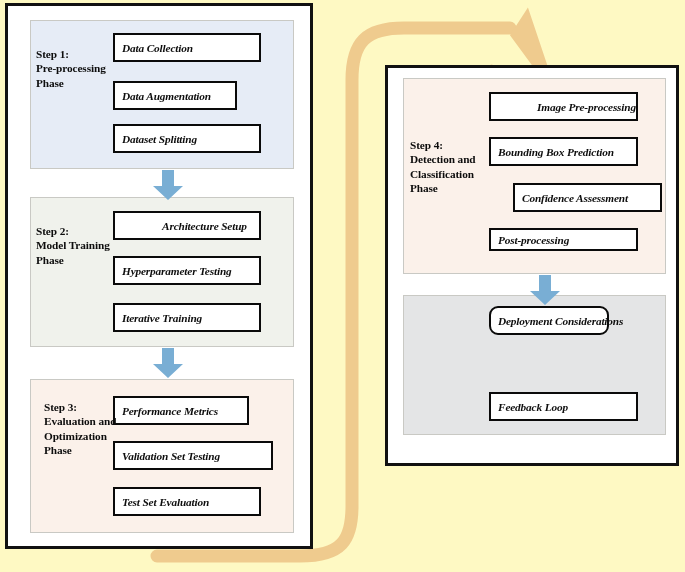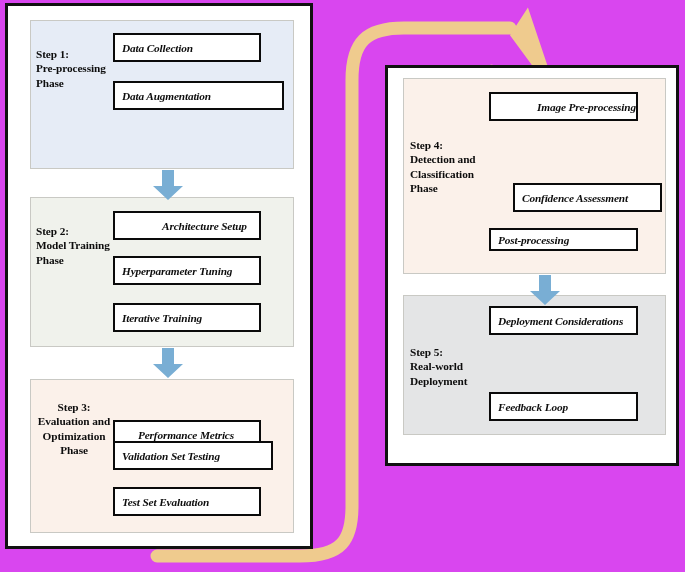--- a/index.html
+++ b/index.html
@@ -4,21 +4,21 @@
 <style>
   html, body {
     margin: 0;
     padding: 0;
     background: #ffffff;
   }
   #canvas {
     position: relative;
     width: 685px;
     height: 572px;
-    background: #d946ef;
+    background: #fef9c3;
     font-family: "Liberation Serif", "DejaVu Serif", serif;
     overflow: hidden;
   }
 
   
   .column-frame {
     position: absolute;
     background: #ffffff;
     border: 3px solid #111111;
     box-sizing: border-box;
@@ -95,90 +95,93 @@
   <div id="left-column" class="column-frame"></div>
 
   <div class="phase-panel" id="panel-step-1" style="left:30px; top:20px; width:264px; height:149px; background:#E6ECF6;"></div>
   <div class="phase-label" style="left:36px; top:47px; width:76px; white-space:pre-line;">Step 1:
 Pre-processing
 Phase</div>
 
   <div class="item-box" style="left:113px; top:33px; width:148px; height:29px;">
     <span>Data Collection</span>
   </div>
-  <div class="item-box" style="left:113px; top:81px; width:171px; height:29px;">
+  <div class="item-box" style="left:113px; top:81px; width:124px; height:29px;">
     <span>Data Augmentation</span>
+  </div>
+  <div class="item-box" style="left:113px; top:124px; width:148px; height:29px;">
+    <span>Dataset Splitting</span>
   </div>
 
   <svg class="blue-arrow" style="left:150px; top:170px; width:36px; height:30px;" viewBox="0 0 36 30">
     <path d="M 12 0 L 24 0 L 24 16 L 33 16 L 18 30 L 3 16 L 12 16 Z" fill="#79AED4"></path>
   </svg>
 
   <div class="phase-panel" id="panel-step-2" style="left:30px; top:197px; width:264px; height:150px; background:#F0F2EC;"></div>
   <div class="phase-label" style="left:36px; top:224px; width:80px; white-space:pre-line;">Step 2:
 Model Training
 Phase</div>
 
   <div class="item-box" style="left:113px; top:211px; width:148px; height:29px;padding-left:40px;">
     <span>Architecture Setup</span>
   </div>
   <div class="item-box" style="left:113px; top:256px; width:148px; height:29px;">
-    <span>Hyperparameter Tuning</span>
+    <span>Hyperparameter Testing</span>
   </div>
   <div class="item-box" style="left:113px; top:303px; width:148px; height:29px;">
     <span>Iterative Training</span>
   </div>
 
   <svg class="blue-arrow" style="left:150px; top:348px; width:36px; height:30px;" viewBox="0 0 36 30">
     <path d="M 12 0 L 24 0 L 24 16 L 33 16 L 18 30 L 3 16 L 12 16 Z" fill="#79AED4"></path>
   </svg>
 
   <div class="phase-panel" id="panel-step-3" style="left:30px; top:379px; width:264px; height:154px; background:#FBF1EA;"></div>
-  <div class="phase-label" style="left:32px; top:400px; width:84px; white-space:pre-line;text-align:center;">Step 3:
+  <div class="phase-label" style="left:44px; top:400px; width:84px; white-space:pre-line;">Step 3:
 Evaluation and
 Optimization
 Phase</div>
 
-  <div class="item-box" style="left:113px; top:420px; width:148px; height:29px;padding-left:16px;">
+  <div class="item-box" style="left:113px; top:396px; width:136px; height:29px;">
     <span>Performance Metrics</span>
   </div>
   <div class="item-box" style="left:113px; top:441px; width:160px; height:29px;">
     <span>Validation Set Testing</span>
   </div>
   <div class="item-box" style="left:113px; top:487px; width:148px; height:29px;">
     <span>Test Set Evaluation</span>
   </div>
 
   <div id="right-column" class="column-frame"></div>
 
   <div class="phase-panel" id="panel-step-4" style="left:403px; top:78px; width:263px; height:196px; background:#FBF1EA;"></div>
   <div class="phase-label" style="left:410px; top:138px; width:82px; white-space:pre-line;">Step 4:
 Detection and
 Classification
 Phase</div>
 
   <div class="item-box" style="left:489px; top:92px; width:149px; height:29px;justify-content:flex-end;">
     <span>Image Pre-processing</span>
   </div>
+  <div class="item-box" style="left:489px; top:137px; width:149px; height:29px;">
+    <span>Bounding Box Prediction</span>
+  </div>
   <div class="item-box" style="left:489px; top:183px; width:149px; height:29px;margin-left:24px;">
     <span>Confidence Assessment</span>
   </div>
   <div class="item-box" style="left:489px; top:228px; width:149px; height:23px;">
     <span>Post-processing</span>
   </div>
 
   <svg class="blue-arrow" style="left:527px; top:275px; width:36px; height:30px;" viewBox="0 0 36 30">
     <path d="M 12 0 L 24 0 L 24 16 L 33 16 L 18 30 L 3 16 L 12 16 Z" fill="#79AED4"></path>
   </svg>
 
   <div class="phase-panel" id="panel-step-5" style="left:403px; top:295px; width:263px; height:140px; background:#E4E5E6;"></div>
-  <div class="phase-label" style="left:410px; top:345px; width:80px; white-space:pre-line;">Step 5:
-Real-world
-Deployment</div>
 
-  <div class="item-box" style="left:489px; top:306px; width:149px; height:29px;">
+  <div class="item-box" style="left:489px; top:306px; width:120px; height:29px;border-radius:9px;">
     <span>Deployment Considerations</span>
   </div>
   <div class="item-box" style="left:489px; top:392px; width:149px; height:29px;">
     <span>Feedback Loop</span>
   </div>
 
 </div>
 
 </body></html>

